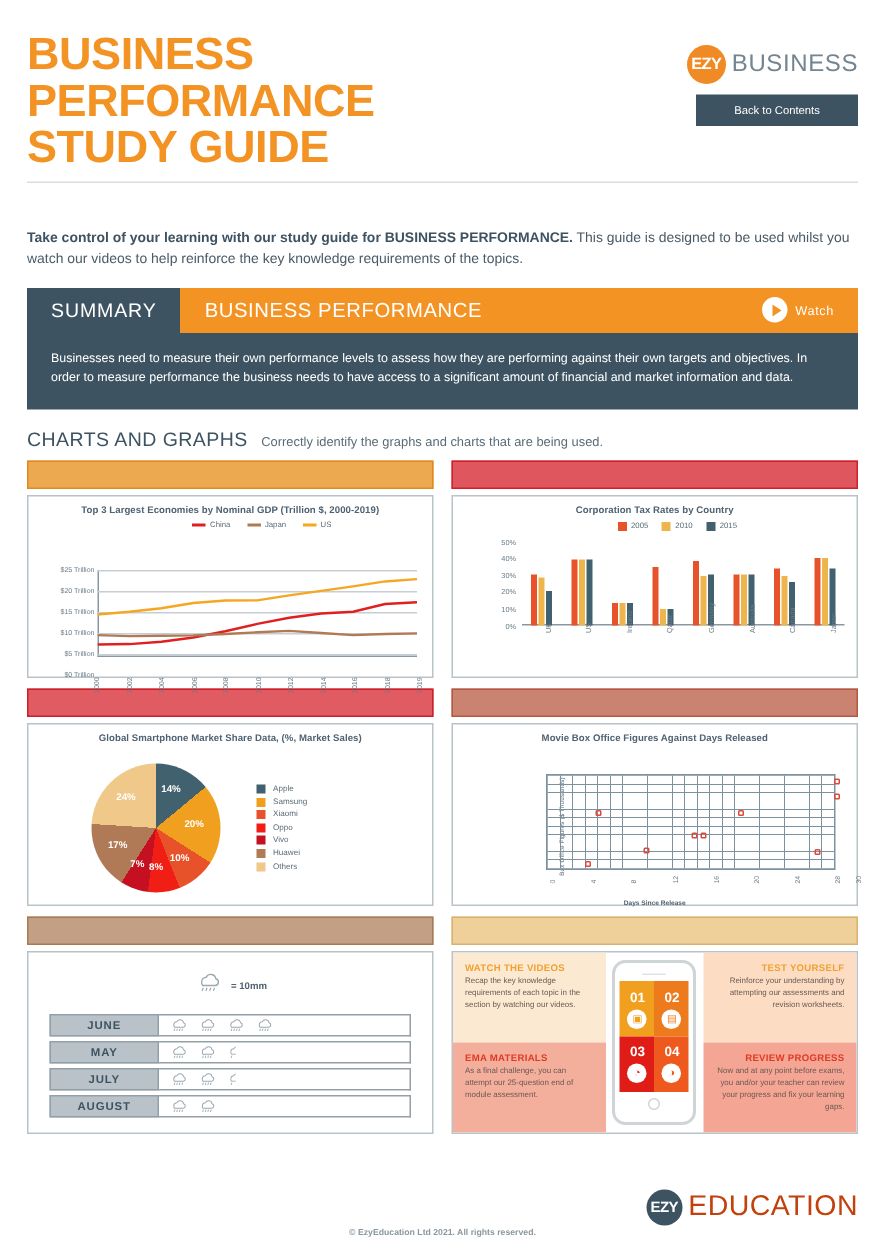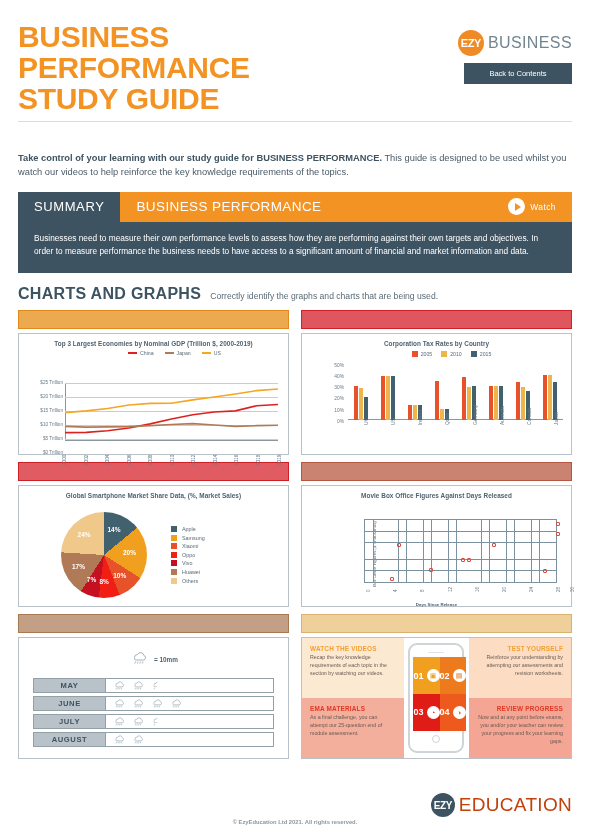--- a/index.html
+++ b/index.html
@@ -58,21 +58,21 @@
     margin-left: 2px;
   }
   .watch-text { font-size: 8.5px; }
   .summary-body {
     background: #3E5361; color: #ffffff; font-size: 8.3px; line-height: 1.62;
     padding: 10px 16px 14px 16px;
   }
 
   
   .section-head { display: flex; align-items: baseline; gap: 9px; margin-top: 12px; margin-bottom: 7px; }
-  .section-head .st { font-size: 16px; color: #3E5361; letter-spacing: 0.3px; font-weight: 700; }
+  .section-head .st { font-size: 13px; color: #3E5361; letter-spacing: 0.3px; font-weight: 400; }
   .section-head .sd { font-size: 8.6px; color: #5a6b76; }
 
   
   .grid { display: grid; grid-template-columns: 1fr 1fr; gap: 7px 12px; }
   .cell { display: flex; flex-direction: column; }
   .answer-box { height: 19px; border: 1.4px solid; margin-bottom: 4px; }
   .chart-box {
     border: 1px solid #b8c2c8; background: #ffffff;
     height: 122px; position: relative; padding: 6px 4px 4px 4px;
   }
@@ -166,21 +166,21 @@
   .pp-t { font-size: 5.3px; line-height: 1.5; color: #6a5a52; }
   .pp-col.right { margin-left: auto; text-align: right; }
   .phone-mid { width: 24%; display: flex; align-items: center; justify-content: center; }
   .phone {
     width: 56px; height: 110px; border: 2px solid #cfd4d7; border-radius: 9px;
     background: #ffffff; display: flex; flex-direction: column; align-items: center;
     padding: 7px 3px 8px 3px;
   }
   .phone-notch { width: 16px; height: 1.5px; background: #dfe3e6; border-radius: 1px; margin-bottom: 4px; }
   .phone-screen { width: 100%; flex: 1; display: grid; grid-template-columns: 1fr 1fr; }
-  .tile { display: flex; flex-direction: row; align-items: center; justify-content: center; gap: 3px; color: #ffffff; }
+  .tile { display: flex; flex-direction: column; align-items: center; justify-content: center; gap: 3px; color: #ffffff; }
   .tile .num { font-size: 9px; font-weight: bold; }
   .tile .ic {
     width: 13px; height: 13px; border-radius: 50%; background: #ffffff;
     display: flex; align-items: center; justify-content: center; font-size: 7px;
   }
   .phone-home { width: 8px; height: 8px; border: 1px solid #cfd4d7; border-radius: 50%; margin-top: 4px; }
 
   
   .footer { position: absolute; left: 18px; right: 18px; bottom: 6px; }
   .footer-logo { display: flex; align-items: center; justify-content: flex-end; gap: 4px; }
@@ -471,72 +471,72 @@
               <line x1="6.5" y1="11.5" x2="5.8" y2="13.6" stroke="#9aa8b1" stroke-width="0.8"></line>
               <line x1="9" y1="11.5" x2="8.3" y2="13.6" stroke="#9aa8b1" stroke-width="0.8"></line>
               <line x1="11.5" y1="11.5" x2="10.8" y2="13.6" stroke="#9aa8b1" stroke-width="0.8"></line>
               <line x1="14" y1="11.5" x2="13.3" y2="13.6" stroke="#9aa8b1" stroke-width="0.8"></line>
             </svg>
           </span>
           <span class="kv">= 10mm</span>
         </div>
         <div class="rain-rows" id="rainRows">
             <div class="rain-row">
+              <div class="rain-month">JUNE</div>
+              <div class="rain-cells">
+                <svg width="14" height="11" viewBox="0 0 20 16">
+                  <path d="M5.5 7.5a3 3 0 0 1 3-3 3.4 3.4 0 0 1 6.4 1 2.3 2.3 0 0 1-.4 4.5H6.2a2.6 2.6 0 0 1-.7-2.5z" fill="none" stroke="#9aa8b1" stroke-width="1"></path>
+                  <line x1="6.5" y1="11.3" x2="5.8" y2="13.6" stroke="#9aa8b1" stroke-width="0.9"></line>
+                  <line x1="9" y1="11.3" x2="8.3" y2="13.6" stroke="#9aa8b1" stroke-width="0.9"></line>
+                  <line x1="11.5" y1="11.3" x2="10.8" y2="13.6" stroke="#9aa8b1" stroke-width="0.9"></line>
+                  <line x1="14" y1="11.3" x2="13.3" y2="13.6" stroke="#9aa8b1" stroke-width="0.9"></line>
+                </svg>
+                <svg width="14" height="11" viewBox="0 0 20 16">
+                  <path d="M5.5 7.5a3 3 0 0 1 3-3 3.4 3.4 0 0 1 6.4 1 2.3 2.3 0 0 1-.4 4.5H6.2a2.6 2.6 0 0 1-.7-2.5z" fill="none" stroke="#9aa8b1" stroke-width="1"></path>
+                  <line x1="6.5" y1="11.3" x2="5.8" y2="13.6" stroke="#9aa8b1" stroke-width="0.9"></line>
+                  <line x1="9" y1="11.3" x2="8.3" y2="13.6" stroke="#9aa8b1" stroke-width="0.9"></line>
+                  <line x1="11.5" y1="11.3" x2="10.8" y2="13.6" stroke="#9aa8b1" stroke-width="0.9"></line>
+                  <line x1="14" y1="11.3" x2="13.3" y2="13.6" stroke="#9aa8b1" stroke-width="0.9"></line>
+                </svg>
+                <svg width="14" height="11" viewBox="0 0 20 16">
+                  <path d="M5.5 7.5a3 3 0 0 1 3-3 3.4 3.4 0 0 1 6.4 1 2.3 2.3 0 0 1-.4 4.5H6.2a2.6 2.6 0 0 1-.7-2.5z" fill="none" stroke="#9aa8b1" stroke-width="1"></path>
+                  <line x1="6.5" y1="11.3" x2="5.8" y2="13.6" stroke="#9aa8b1" stroke-width="0.9"></line>
+                  <line x1="9" y1="11.3" x2="8.3" y2="13.6" stroke="#9aa8b1" stroke-width="0.9"></line>
+                  <line x1="11.5" y1="11.3" x2="10.8" y2="13.6" stroke="#9aa8b1" stroke-width="0.9"></line>
+                  <line x1="14" y1="11.3" x2="13.3" y2="13.6" stroke="#9aa8b1" stroke-width="0.9"></line>
+                </svg>
+                <svg width="14" height="11" viewBox="0 0 20 16">
+                  <path d="M5.5 7.5a3 3 0 0 1 3-3 3.4 3.4 0 0 1 6.4 1 2.3 2.3 0 0 1-.4 4.5H6.2a2.6 2.6 0 0 1-.7-2.5z" fill="none" stroke="#9aa8b1" stroke-width="1"></path>
+                  <line x1="6.5" y1="11.3" x2="5.8" y2="13.6" stroke="#9aa8b1" stroke-width="0.9"></line>
+                  <line x1="9" y1="11.3" x2="8.3" y2="13.6" stroke="#9aa8b1" stroke-width="0.9"></line>
+                  <line x1="11.5" y1="11.3" x2="10.8" y2="13.6" stroke="#9aa8b1" stroke-width="0.9"></line>
+                  <line x1="14" y1="11.3" x2="13.3" y2="13.6" stroke="#9aa8b1" stroke-width="0.9"></line>
+                </svg>
+              </div>
+            </div>
+            <div class="rain-row">
               <div class="rain-month">MAY</div>
               <div class="rain-cells">
                 <svg width="14" height="11" viewBox="0 0 20 16">
                   <path d="M5.5 7.5a3 3 0 0 1 3-3 3.4 3.4 0 0 1 6.4 1 2.3 2.3 0 0 1-.4 4.5H6.2a2.6 2.6 0 0 1-.7-2.5z" fill="none" stroke="#9aa8b1" stroke-width="1"></path>
                   <line x1="6.5" y1="11.3" x2="5.8" y2="13.6" stroke="#9aa8b1" stroke-width="0.9"></line>
                   <line x1="9" y1="11.3" x2="8.3" y2="13.6" stroke="#9aa8b1" stroke-width="0.9"></line>
                   <line x1="11.5" y1="11.3" x2="10.8" y2="13.6" stroke="#9aa8b1" stroke-width="0.9"></line>
                   <line x1="14" y1="11.3" x2="13.3" y2="13.6" stroke="#9aa8b1" stroke-width="0.9"></line>
                 </svg>
                 <svg width="14" height="11" viewBox="0 0 20 16">
                   <path d="M5.5 7.5a3 3 0 0 1 3-3 3.4 3.4 0 0 1 6.4 1 2.3 2.3 0 0 1-.4 4.5H6.2a2.6 2.6 0 0 1-.7-2.5z" fill="none" stroke="#9aa8b1" stroke-width="1"></path>
                   <line x1="6.5" y1="11.3" x2="5.8" y2="13.6" stroke="#9aa8b1" stroke-width="0.9"></line>
                   <line x1="9" y1="11.3" x2="8.3" y2="13.6" stroke="#9aa8b1" stroke-width="0.9"></line>
                   <line x1="11.5" y1="11.3" x2="10.8" y2="13.6" stroke="#9aa8b1" stroke-width="0.9"></line>
                   <line x1="14" y1="11.3" x2="13.3" y2="13.6" stroke="#9aa8b1" stroke-width="0.9"></line>
                 </svg>
                 <svg width="14" height="11" viewBox="0 0 20 16">
                   <path d="M5.5 7.5a3 3 0 0 1 3-3 3.4 3.4 0 0 1 6.4 1 2.3 2.3 0 0 1-.4 4.5H6.2a2.6 2.6 0 0 1-.7-2.5z" fill="none" stroke="#9aa8b1" stroke-width="1" clip-path="inset(0 55% 0 0)"></path>
                   <line x1="6.5" y1="11.3" x2="5.8" y2="13.6" stroke="#9aa8b1" stroke-width="0.9"></line>
-                </svg>
-              </div>
-            </div>
-            <div class="rain-row">
-              <div class="rain-month">JUNE</div>
-              <div class="rain-cells">
-                <svg width="14" height="11" viewBox="0 0 20 16">
-                  <path d="M5.5 7.5a3 3 0 0 1 3-3 3.4 3.4 0 0 1 6.4 1 2.3 2.3 0 0 1-.4 4.5H6.2a2.6 2.6 0 0 1-.7-2.5z" fill="none" stroke="#9aa8b1" stroke-width="1"></path>
-                  <line x1="6.5" y1="11.3" x2="5.8" y2="13.6" stroke="#9aa8b1" stroke-width="0.9"></line>
-                  <line x1="9" y1="11.3" x2="8.3" y2="13.6" stroke="#9aa8b1" stroke-width="0.9"></line>
-                  <line x1="11.5" y1="11.3" x2="10.8" y2="13.6" stroke="#9aa8b1" stroke-width="0.9"></line>
-                  <line x1="14" y1="11.3" x2="13.3" y2="13.6" stroke="#9aa8b1" stroke-width="0.9"></line>
-                </svg>
-                <svg width="14" height="11" viewBox="0 0 20 16">
-                  <path d="M5.5 7.5a3 3 0 0 1 3-3 3.4 3.4 0 0 1 6.4 1 2.3 2.3 0 0 1-.4 4.5H6.2a2.6 2.6 0 0 1-.7-2.5z" fill="none" stroke="#9aa8b1" stroke-width="1"></path>
-                  <line x1="6.5" y1="11.3" x2="5.8" y2="13.6" stroke="#9aa8b1" stroke-width="0.9"></line>
-                  <line x1="9" y1="11.3" x2="8.3" y2="13.6" stroke="#9aa8b1" stroke-width="0.9"></line>
-                  <line x1="11.5" y1="11.3" x2="10.8" y2="13.6" stroke="#9aa8b1" stroke-width="0.9"></line>
-                  <line x1="14" y1="11.3" x2="13.3" y2="13.6" stroke="#9aa8b1" stroke-width="0.9"></line>
-                </svg>
-                <svg width="14" height="11" viewBox="0 0 20 16">
-                  <path d="M5.5 7.5a3 3 0 0 1 3-3 3.4 3.4 0 0 1 6.4 1 2.3 2.3 0 0 1-.4 4.5H6.2a2.6 2.6 0 0 1-.7-2.5z" fill="none" stroke="#9aa8b1" stroke-width="1"></path>
-                  <line x1="6.5" y1="11.3" x2="5.8" y2="13.6" stroke="#9aa8b1" stroke-width="0.9"></line>
-                  <line x1="9" y1="11.3" x2="8.3" y2="13.6" stroke="#9aa8b1" stroke-width="0.9"></line>
-                  <line x1="11.5" y1="11.3" x2="10.8" y2="13.6" stroke="#9aa8b1" stroke-width="0.9"></line>
-                  <line x1="14" y1="11.3" x2="13.3" y2="13.6" stroke="#9aa8b1" stroke-width="0.9"></line>
-                </svg>
-                <svg width="14" height="11" viewBox="0 0 20 16">
-                  <path d="M5.5 7.5a3 3 0 0 1 3-3 3.4 3.4 0 0 1 6.4 1 2.3 2.3 0 0 1-.4 4.5H6.2a2.6 2.6 0 0 1-.7-2.5z" fill="none" stroke="#9aa8b1" stroke-width="1"></path>
-                  <line x1="6.5" y1="11.3" x2="5.8" y2="13.6" stroke="#9aa8b1" stroke-width="0.9"></line>
-                  <line x1="9" y1="11.3" x2="8.3" y2="13.6" stroke="#9aa8b1" stroke-width="0.9"></line>
-                  <line x1="11.5" y1="11.3" x2="10.8" y2="13.6" stroke="#9aa8b1" stroke-width="0.9"></line>
-                  <line x1="14" y1="11.3" x2="13.3" y2="13.6" stroke="#9aa8b1" stroke-width="0.9"></line>
                 </svg>
               </div>
             </div>
             <div class="rain-row">
               <div class="rain-month">JULY</div>
               <div class="rain-cells">
                 <svg width="14" height="11" viewBox="0 0 20 16">
                   <path d="M5.5 7.5a3 3 0 0 1 3-3 3.4 3.4 0 0 1 6.4 1 2.3 2.3 0 0 1-.4 4.5H6.2a2.6 2.6 0 0 1-.7-2.5z" fill="none" stroke="#9aa8b1" stroke-width="1"></path>
                   <line x1="6.5" y1="11.3" x2="5.8" y2="13.6" stroke="#9aa8b1" stroke-width="0.9"></line>
                   <line x1="9" y1="11.3" x2="8.3" y2="13.6" stroke="#9aa8b1" stroke-width="0.9"></line>

